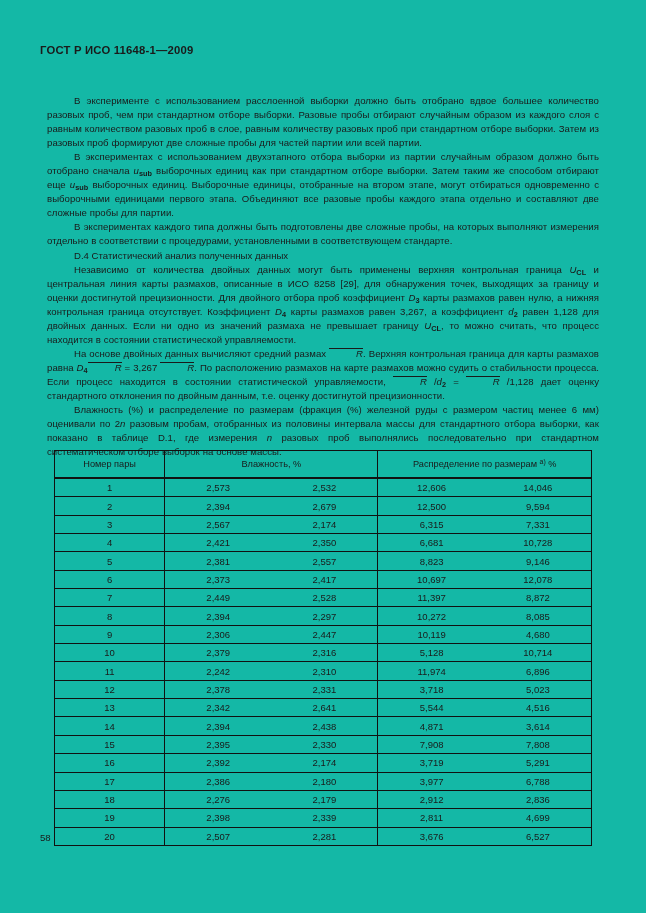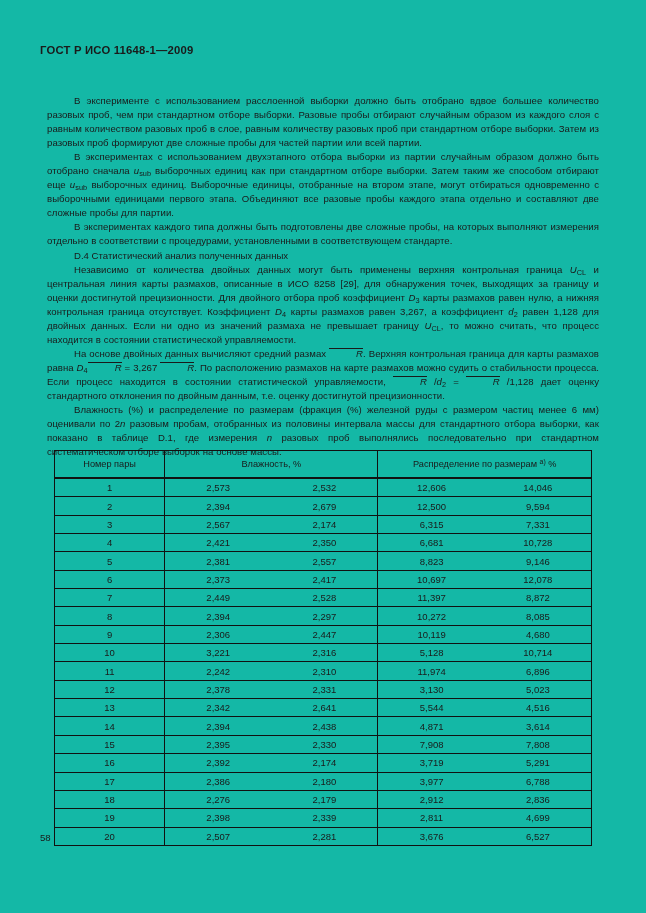--- a/index.html
+++ b/index.html
@@ -58,20 +58,21 @@
     margin-top: 7px;
   }
   i.var {
     font-style: italic;
   }
   sub.sb {
     font-size: 7.3px;
     line-height: 0;
     vertical-align: -0.27em;
     font-style: normal;
+    font-weight: bold;
   }
   .ovl {
     display: inline-block;
     border-top: 1px solid #1a1a1a;
     padding-top: 0px;
     line-height: 1.02;
     font-style: italic;
   }
   .tbl-caption {
     position: absolute;
@@ -218,37 +219,37 @@
         </tr>
         <tr>
           <td class="c-num">9</td>
           <td class="cell-a">2,306</td>
           <td class="cell-b">2,447</td>
           <td class="cell-a">10,119</td>
           <td class="cell-b">4,680</td>
         </tr>
         <tr>
           <td class="c-num">10</td>
-          <td class="cell-a">3,221</td>
+          <td class="cell-a">2,379</td>
           <td class="cell-b">2,316</td>
           <td class="cell-a">5,128</td>
           <td class="cell-b">10,714</td>
         </tr>
         <tr>
           <td class="c-num">11</td>
           <td class="cell-a">2,242</td>
           <td class="cell-b">2,310</td>
           <td class="cell-a">11,974</td>
           <td class="cell-b">6,896</td>
         </tr>
         <tr>
           <td class="c-num">12</td>
           <td class="cell-a">2,378</td>
           <td class="cell-b">2,331</td>
-          <td class="cell-a">3,130</td>
+          <td class="cell-a">3,718</td>
           <td class="cell-b">5,023</td>
         </tr>
         <tr>
           <td class="c-num">13</td>
           <td class="cell-a">2,342</td>
           <td class="cell-b">2,641</td>
           <td class="cell-a">5,544</td>
           <td class="cell-b">4,516</td>
         </tr>
         <tr>

